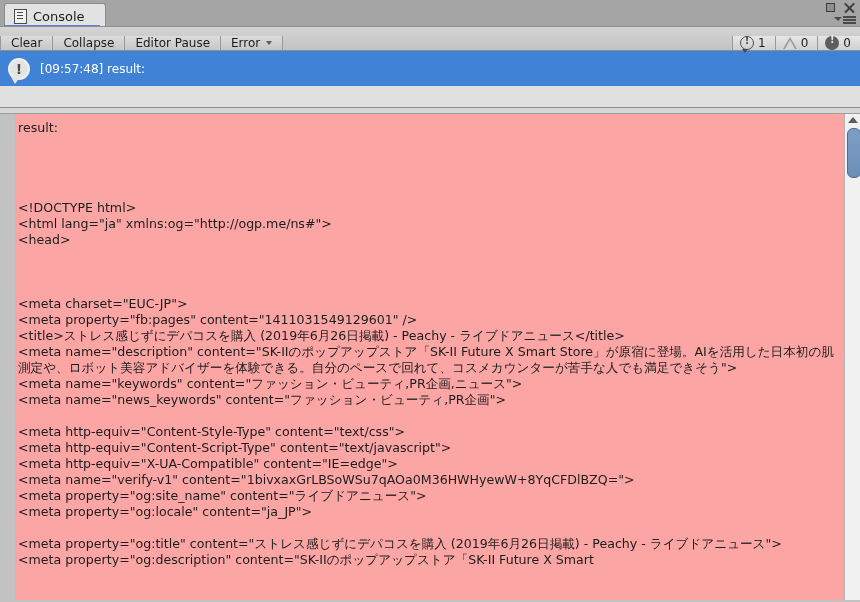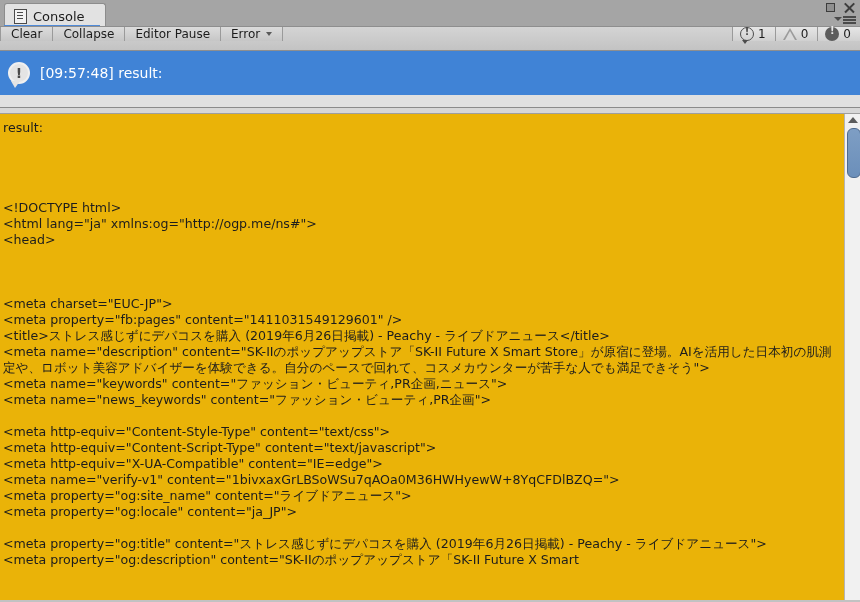--- a/index.html
+++ b/index.html
@@ -137,21 +137,21 @@
   }
 
   
   .toolbar {
     position: relative;
     height: 23px;
     background: linear-gradient(#d4d4d4, #c3c3c3);
     border-top: 1px solid #8e8e8e;
     border-bottom: 1px solid #8e8e8e;
     display: flex;
-    align-items: flex-start;
+    align-items: flex-end;
   }
   .tbtn {
     display: flex;
     align-items: center;
     padding: 0 10px;
     font-size: 12px;
     color: #1c1c1c;
     border-right: 1px solid #9a9a9a;
     background: linear-gradient(#dcdcdc, #c6c6c6);
     white-space: nowrap;
@@ -230,28 +230,28 @@
     font-size: 10px; font-weight: bold; color: #e8e8e8;
   }
 
   
   .loglist {
     height: 56px;
     background: #e0e0e0;
     overflow: hidden;
   }
   .logrow {
-    height: 44px;
+    height: 35px;
     display: flex;
     align-items: center;
     gap: 10px;
     padding: 0 8px 0 8px;
     background: #4083d6;
     color: #ffffff;
-    font-size: 14px;
+    font-size: 12px;
   }
   .logrow .ico-info-lg {
     width: 22px; height: 22px; position: relative; flex: none;
   }
   .logrow .ico-info-lg .bub {
     position: absolute; inset: 0;
     border: 2px solid #f0f0f0;
     border-radius: 50%;
     background: #e4e4e4;
   }
@@ -277,22 +277,23 @@
     height: 5px;
     background: #d7d7d7;
     border-top: 1px solid #8a8a8a;
     border-bottom: 1px solid #9e9e9e;
   }
 
   
   .detail {
     position: relative;
     height: 486px;
-    background: #eab308;
+    background: #fca5a5;
     overflow: hidden;
+    margin-left: 15px;
   }
   .detail-text {
     position: absolute;
     left: 3px;
     top: 6px;
     right: 22px;
     margin: 0;
     font-family: "DejaVu Sans", "Liberation Sans", sans-serif;
     font-size: 12.6px;
     line-height: 16px;

